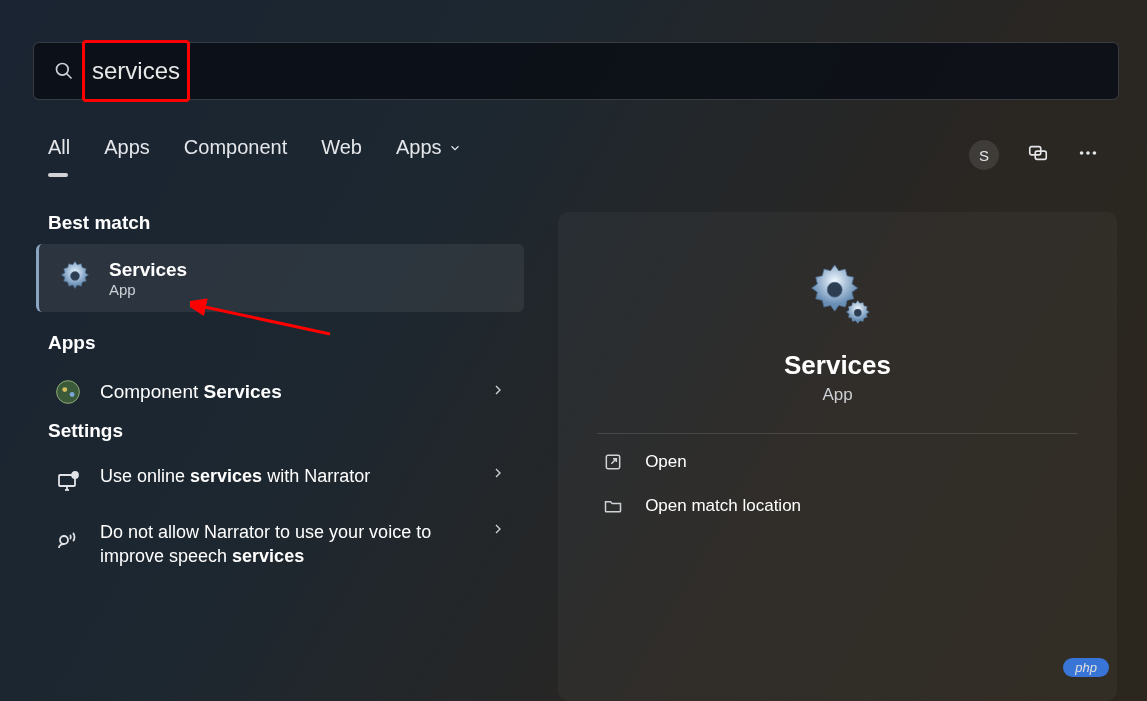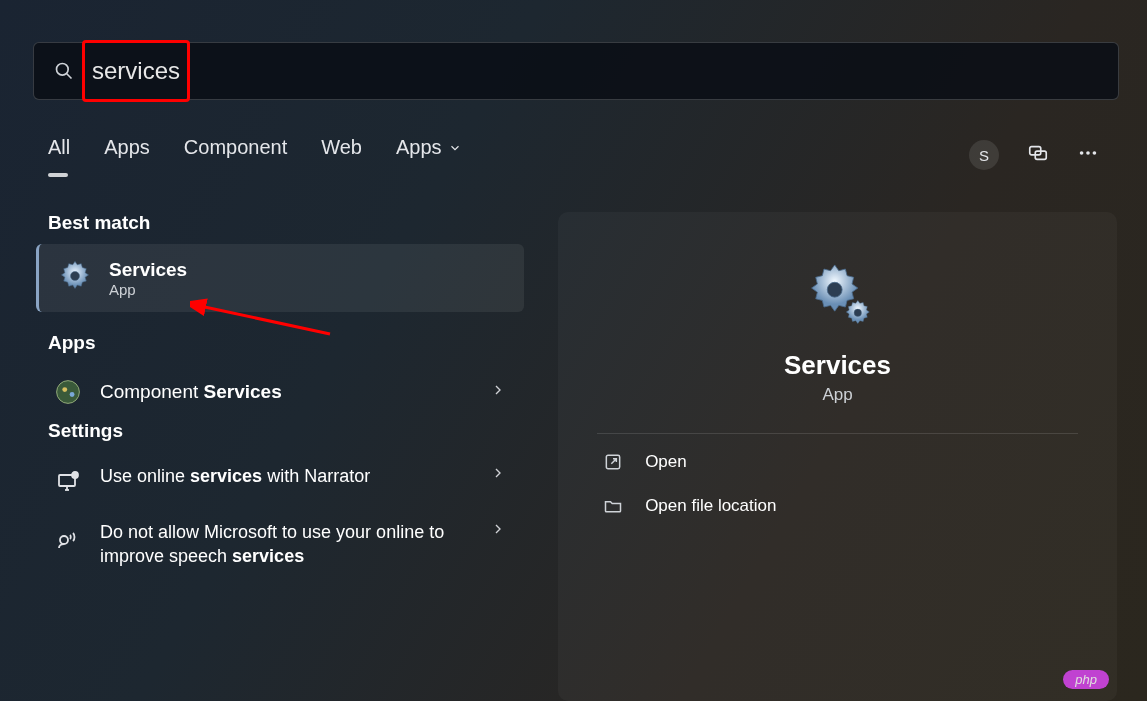--- a/index.html
+++ b/index.html
@@ -68,22 +68,22 @@
     display: flex; gap: 22px; padding: 12px 6px;
     font-size: 17px; cursor: pointer;
   }
   .action svg { width: 20px; height: 20px; color: #cfd3d8; }
   .big-gear svg { width: 66px; height: 66px; }
   .arrow-anno {
     position: absolute; left: 190px; top: 294px; pointer-events: none;
   }
   .arrow-anno svg { width: 150px; height: 50px; }
   .watermark {
-    position: absolute; right: 38px; bottom: 12px;
-    background: #d946ef; color: #fff; font-size: 13px; font-style: italic;
+    position: absolute; right: 38px; bottom: 24px;
+    background: #3b82f6; color: #fff; font-size: 13px; font-style: italic;
     padding: 2px 12px; border-radius: 10px; opacity: 0.85; text-align: right;
   }
 </style>
 </head>
 <body>
 
 <div class="search-bar">
   <span class="icon">
     <svg width="20" height="20" viewBox="0 0 24 24" fill="none" stroke="currentColor" stroke-width="2">
         <circle cx="10" cy="10" r="7"></circle>
@@ -189,21 +189,21 @@
     <div class="list-item settings-item">
       <span class="icon">
         <svg viewBox="0 0 24 24" width="24" height="24" fill="none" stroke="#e0e2e6" stroke-width="1.8">
             <circle cx="8" cy="14" r="4"></circle>
             <path d="M8 18c-3 0-5 2-5 4"></path>
             <path d="M14 9c1 1 1 3 0 4"></path>
             <path d="M17 7c2 2 2 6 0 8"></path>
           </svg>
       </span>
       <div class="label">
-        <span>Do not allow Microsoft to use your online to improve speech </span><b>services</b><span></span>
+        <span>Do not allow Narrator to use your voice to improve speech </span><b>services</b><span></span>
       </div>
       <span class="chev">
         <svg width="16" height="16" viewBox="0 0 24 24" fill="none" stroke="currentColor" stroke-width="2">
             <polyline points="9 6 15 12 9 18"></polyline>
           </svg>
       </span>
     </div>
   </div>
 
   <div class="right-col">
@@ -233,21 +233,21 @@
         <svg viewBox="0 0 24 24" fill="none" stroke="currentColor" stroke-width="1.8">
             <rect x="4" y="4" width="16" height="16" rx="2"></rect>
             <path d="M10 14l6-6M12 8h4v4"></path>
           </svg>
         <span>Open</span>
       </div>
       <div class="action">
         <svg viewBox="0 0 24 24" fill="none" stroke="currentColor" stroke-width="1.8">
             <path d="M3 7h6l2 2h10v9a1 1 0 0 1-1 1H4a1 1 0 0 1-1-1z"></path>
           </svg>
-        <span>Open file location</span>
+        <span>Open match location</span>
       </div>
     </div>
   </div>
 </div>
 
 <div class="arrow-anno">
   <svg viewBox="0 0 150 50">
       <defs>
         <marker id="ah" markerWidth="10" markerHeight="10" refX="2" refY="3" orient="auto">
           <path d="M0,0 L0,6 L8,3 z" fill="#ff0000"></path>

